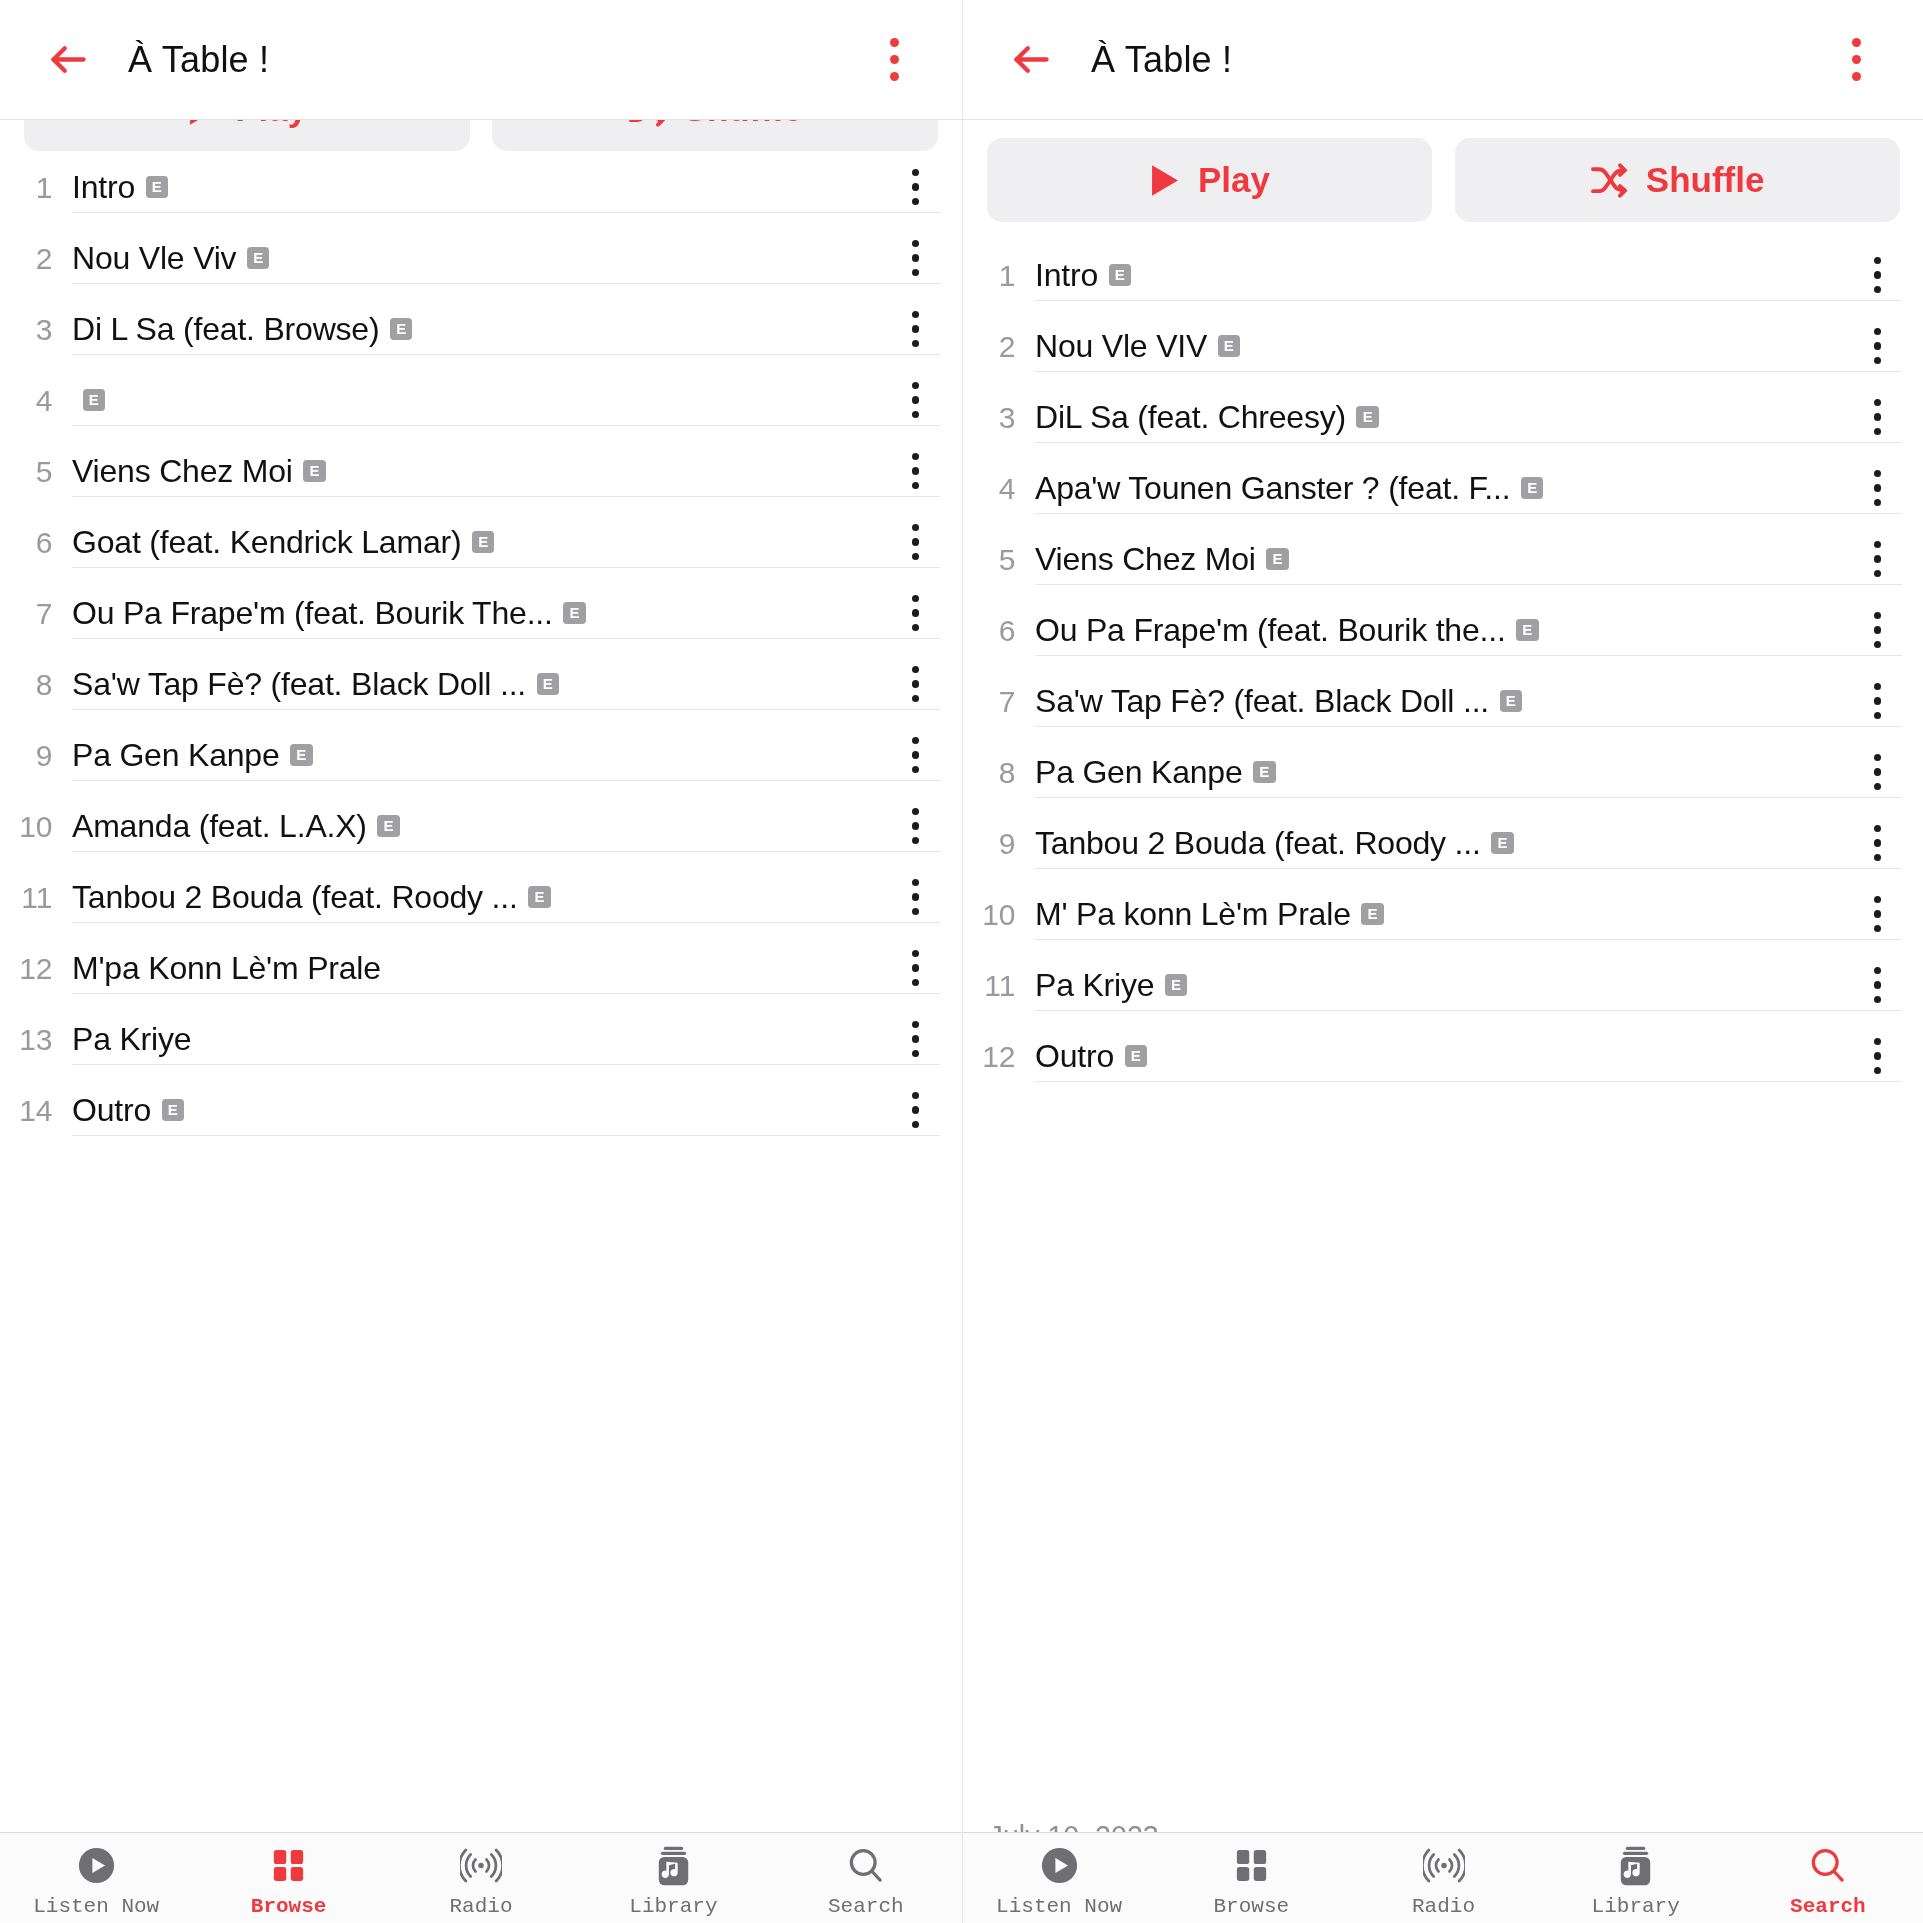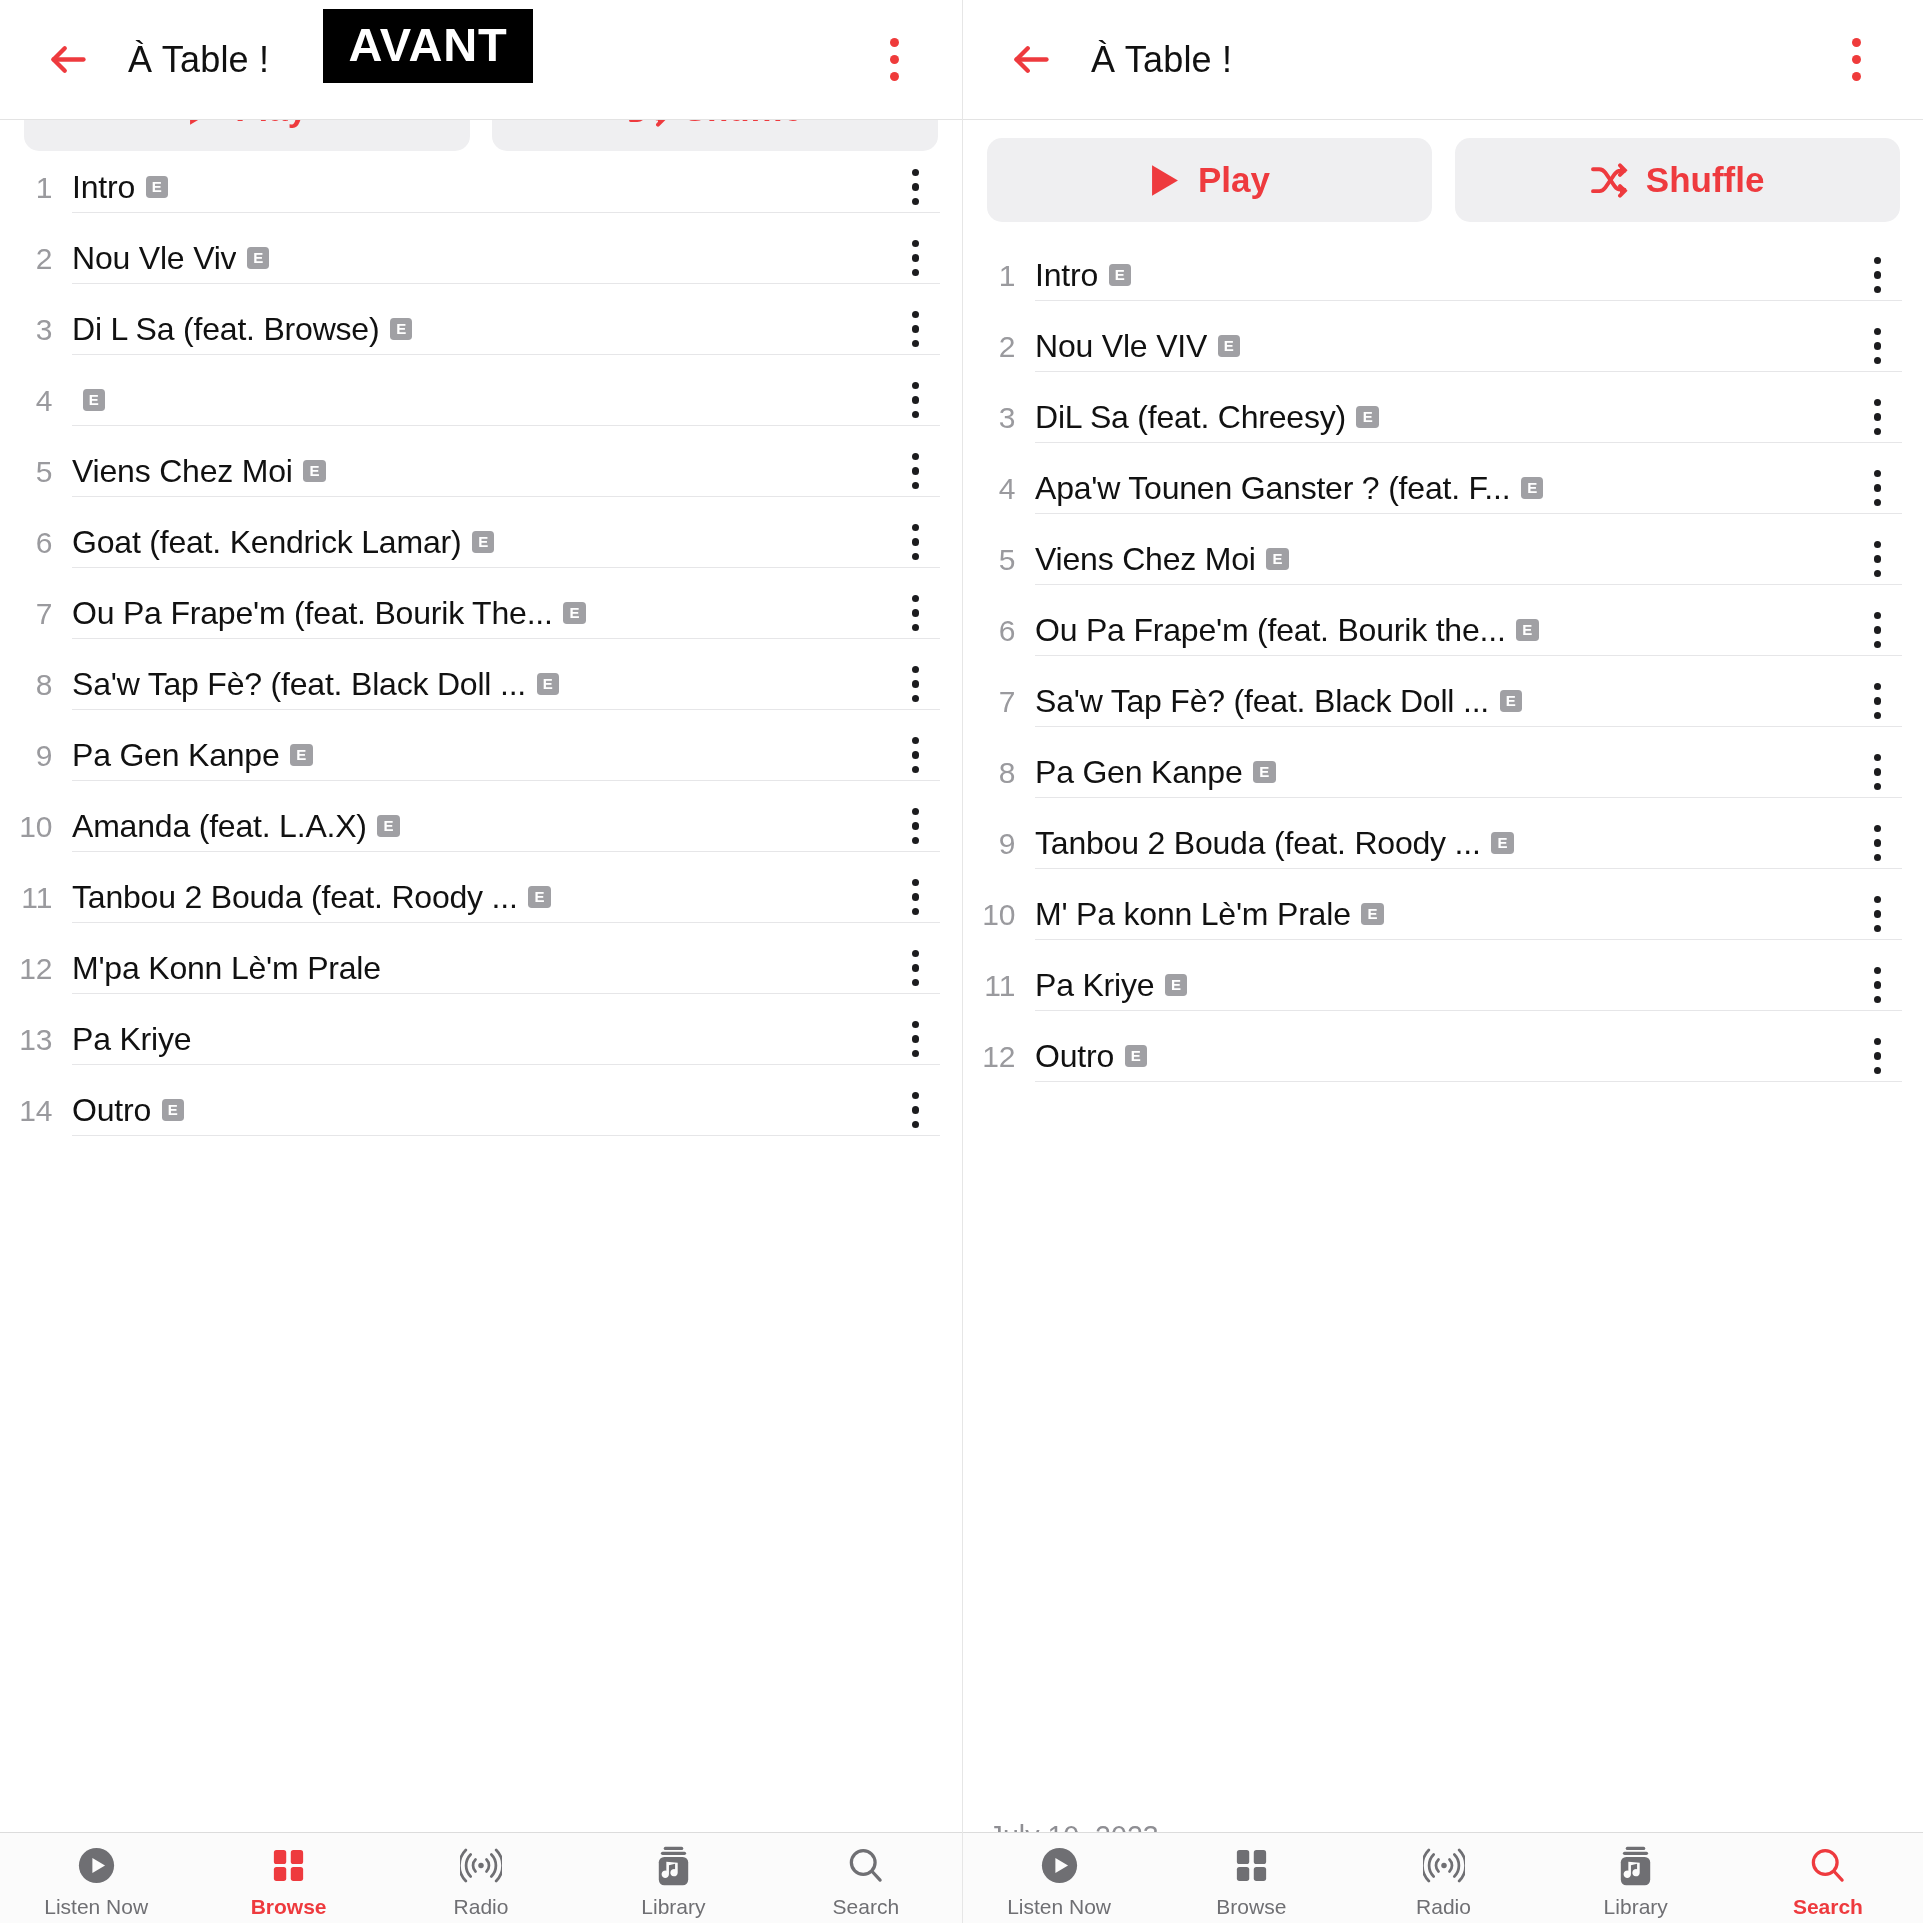--- a/index.html
+++ b/index.html
@@ -111,21 +111,21 @@
   .tabbar {
     position: absolute; left: 0; bottom: 0; width: 100%;
     height: 92px;
     border-top: 0.8px solid #dcdcdc;
     background: #fbfbfb;
     display: flex; align-items: flex-start;
     padding-top: 10.5px;
   }
   .tab { flex: 1 1 0; display: flex; flex-direction: column; align-items: center; gap: 7.5px; }
   .tab .ticon { height: 44px; display: flex; align-items: center; justify-content: center; }
-  .tab .tlabel { font-size: 21px; color: #6f6f73; white-space: nowrap; }
+  .tab .tlabel { font-size: 21px; color: #6f6f73; white-space: nowrap; font-family: Liberation Mono, monospace; }
   .tab.active .tlabel { color: #ee3a3e; font-weight: 700; }
   .ticon svg { display: block; }
 </style>
 </head>
 <body>
 
 <div class="screens" id="screens">
     <div class="panel left">
       <div class="nav">
         <div class="back-icon">
@@ -135,21 +135,20 @@
           </svg>
         </div>
         <div class="nav-title">À Table !</div>
         <div class="nav-spacer"></div>
         <div class="kebab">
           <i></i>
           <i></i>
           <i></i>
         </div>
       </div>
-      <div class="stamp">AVANT</div>
       <div class="actions clipped">
         <div class="btn">
           <span>
             <svg width="32" height="35" viewBox="0 0 42 46">
               <path d="M4 3 L38 23 L4 43 Z" fill="#ee3a3e"></path>
             </svg>
           </span>
           <span>Play</span>
         </div>
         <div class="btn">

